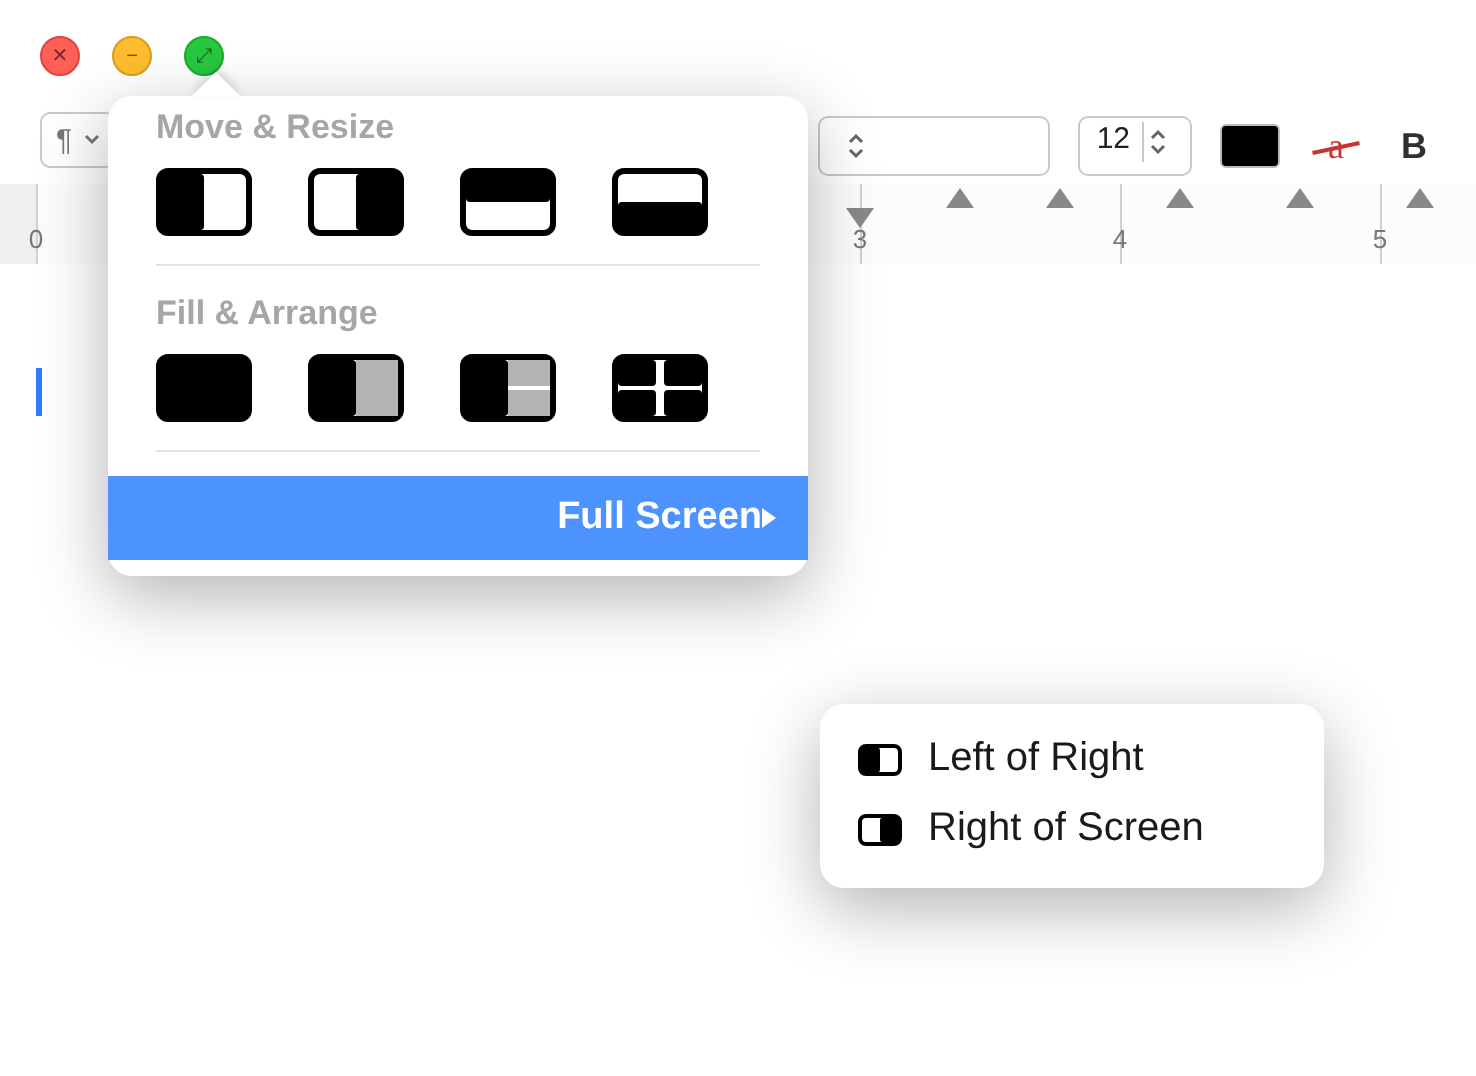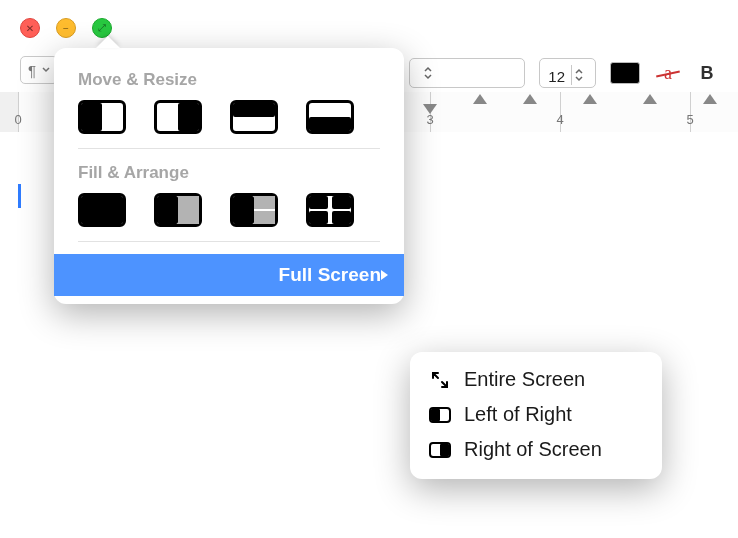--- a/index.html
+++ b/index.html
@@ -11,42 +11,42 @@
   .tl.min{background:#febc2e;border:1px solid #d89c22;}
   .tl.zoom{background:#28c840;border:1px solid #1aaa2d;}
   
   .toolbar{position:absolute;left:0;right:0;top:54px;height:38px;border-bottom:1px solid #e3e3e3;display:flex;align-items:center;}
   .toolbar .right{position:absolute;right:20px;top:0;height:38px;display:flex;align-items:center;gap:14px;}
   .dropdown{display:flex;align-items:center;border:1px solid #c8c8c8;border-radius:5px;padding:2px 6px 2px 8px;background:#fff;height:24px;font-size:15px;color:#222;}
   .dropdown-label{min-width:0;white-space:nowrap;overflow:hidden;text-overflow:ellipsis;}
   .type-dd{width:100px;}
   .chev{margin-left:6px;display:inline-block;}
   .chev svg{display:block;}
-  .size-dd{display:flex;align-items:flex-end;border:1px solid #c8c8c8;border-radius:5px;padding:2px 4px 2px 8px;background:#fff;height:24px;}
+  .size-dd{display:flex;align-items:flex-start;border:1px solid #c8c8c8;border-radius:5px;padding:2px 4px 2px 8px;background:#fff;height:24px;}
   .size-val{font-size:15px;color:#222;}
   .spin{margin-left:6px;width:16px;height:20px;border-left:1px solid #c8c8c8;display:flex;flex-direction:column;justify-content:center;padding-left:3px;}
   .colorwell{width:28px;height:20px;border:1px solid #bbb;border-radius:3px;background:#000;}
   .strike{width:28px;height:22px;display:flex;align-items:center;justify-content:center;font-family:Georgia,serif;font-size:18px;color:#c33;position:relative;}
   .strike::after{content:"";position:absolute;left:2px;right:2px;top:50%;height:2px;background:#c33;transform:rotate(-12deg);}
   .bold{font-weight:700;font-size:18px;color:#303030;width:22px;text-align:center;}
   
   .para-btn{position:absolute;left:20px;top:56px;width:36px;height:26px;border:1px solid #cacaca;border-radius:5px;display:flex;align-items:center;justify-content:center;gap:6px;background:#fff;color:#777;font-size:15px;}
   
   .ruler{position:absolute;left:0;right:0;top:92px;height:40px;background:#fcfcfc;border-bottom:1px solid #e0e0e0;overflow:hidden;}
   .ruler-inner{position:absolute;left:0;top:0;bottom:0;right:0;}
   .rtick{position:absolute;top:0;bottom:0;width:1px;background:#d0d0d0;}
   .rnum{position:absolute;top:20px;font-size:13px;color:#777;transform:translateX(-50%);}
   .rtri{position:absolute;top:2px;width:0;height:0;border-left:7px solid transparent;border-right:7px solid transparent;border-bottom:10px solid #888;transform:translateX(-50%);}
   .rtriD{position:absolute;top:12px;width:0;height:0;border-left:7px solid transparent;border-right:7px solid transparent;border-top:10px solid #888;transform:translateX(-50%);}
   .rlead{position:absolute;left:0;top:0;bottom:0;width:18px;background:#f0f0f0;border-right:1px solid #ddd;}
   
   .doc{position:absolute;left:0;right:0;top:132px;bottom:0;background:#fff;}
   .cursor{position:absolute;left:18px;top:52px;width:3px;height:24px;background:#2f7cff;}
   
-  .popover{position:absolute;left:54px;top:48px;width:350px;background:#fff;border-radius:12px;box-shadow:0 10px 35px rgba(0,0,0,.30);padding:20px 0 8px 0;}
+  .popover{position:absolute;left:54px;top:48px;width:350px;background:#fff;border-radius:12px;box-shadow:0 10px 35px rgba(0,0,0,.30);padding:4px 0 8px 0;}
   .popover::before{content:"";position:absolute;left:42px;top:-12px;width:0;height:0;border-left:12px solid transparent;border-right:12px solid transparent;border-bottom:12px solid #fff;filter:drop-shadow(0 -2px 2px rgba(0,0,0,.15));}
   .section-title{font-size:17px;font-weight:600;color:#a6a6a6;padding:2px 24px 8px 24px;}
   .icon-row{display:flex;gap:28px;padding:2px 24px 14px 24px;}
   .divider{height:1px;background:#e2e2e2;margin:0 24px 12px 24px;}
   .win-icon{width:48px;height:34px;border:3px solid #000;border-radius:6px;position:relative;box-sizing:border-box;}
   .fill{position:absolute;background:#000;border-radius:2px;}
   .half-shade{position:absolute;background:#b3b3b3;}
   .fullscreen-row{display:flex;align-items:center;justify-content:flex-end;background:#4d93ff;color:#fff;padding:10px 16px 10px 24px;margin-top:4px;}
   .fullscreen-row span{font-size:19px;font-weight:600;}
   .chev-right{width:0;height:0;border-top:5px solid transparent;border-bottom:5px solid transparent;border-left:7px solid #fff;}
@@ -165,28 +165,20 @@
   <div class="divider"></div>
   <div class="fullscreen-row">
     <span>Full Screen</span>
     <div class="chev-right"></div>
   </div>
 </div>
 
 <div class="submenu">
   <div class="sub-item">
     <span class="sub-icon">
-        <svg width="18" height="18" viewBox="0 0 18 18">
-          <path d="M2 7 V2 H7 M2 2 L7 7 M16 11 V16 H11 M16 16 L11 11" stroke="#000" stroke-width="2" fill="none" stroke-linecap="round"></path>
-        </svg>
-      </span>
-    <span>Entire Screen</span>
-  </div>
-  <div class="sub-item">
-    <span class="sub-icon">
         <span class="mini">
           <span class="mfill" style="left:0;top:0;bottom:0;width:50%"></span>
         </span>
       </span>
     <span>Left of Right</span>
   </div>
   <div class="sub-item">
     <span class="sub-icon">
         <span class="mini">
           <span class="mfill" style="right:0;top:0;bottom:0;width:50%"></span>

